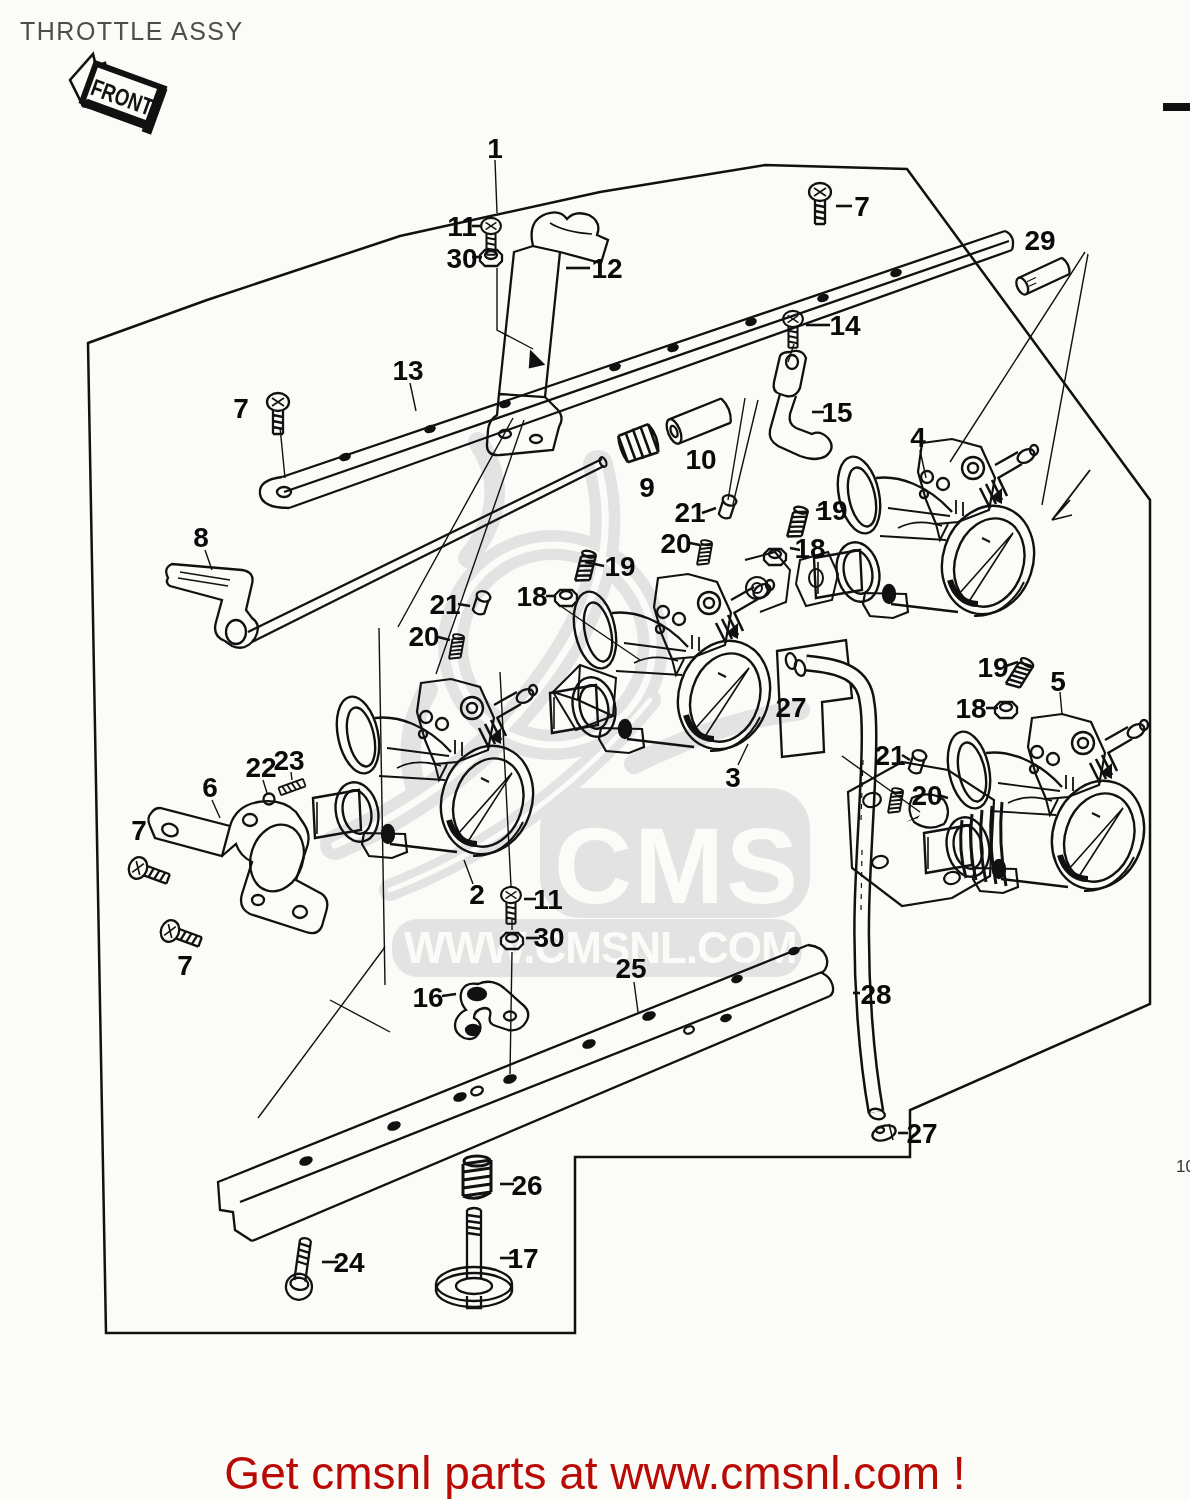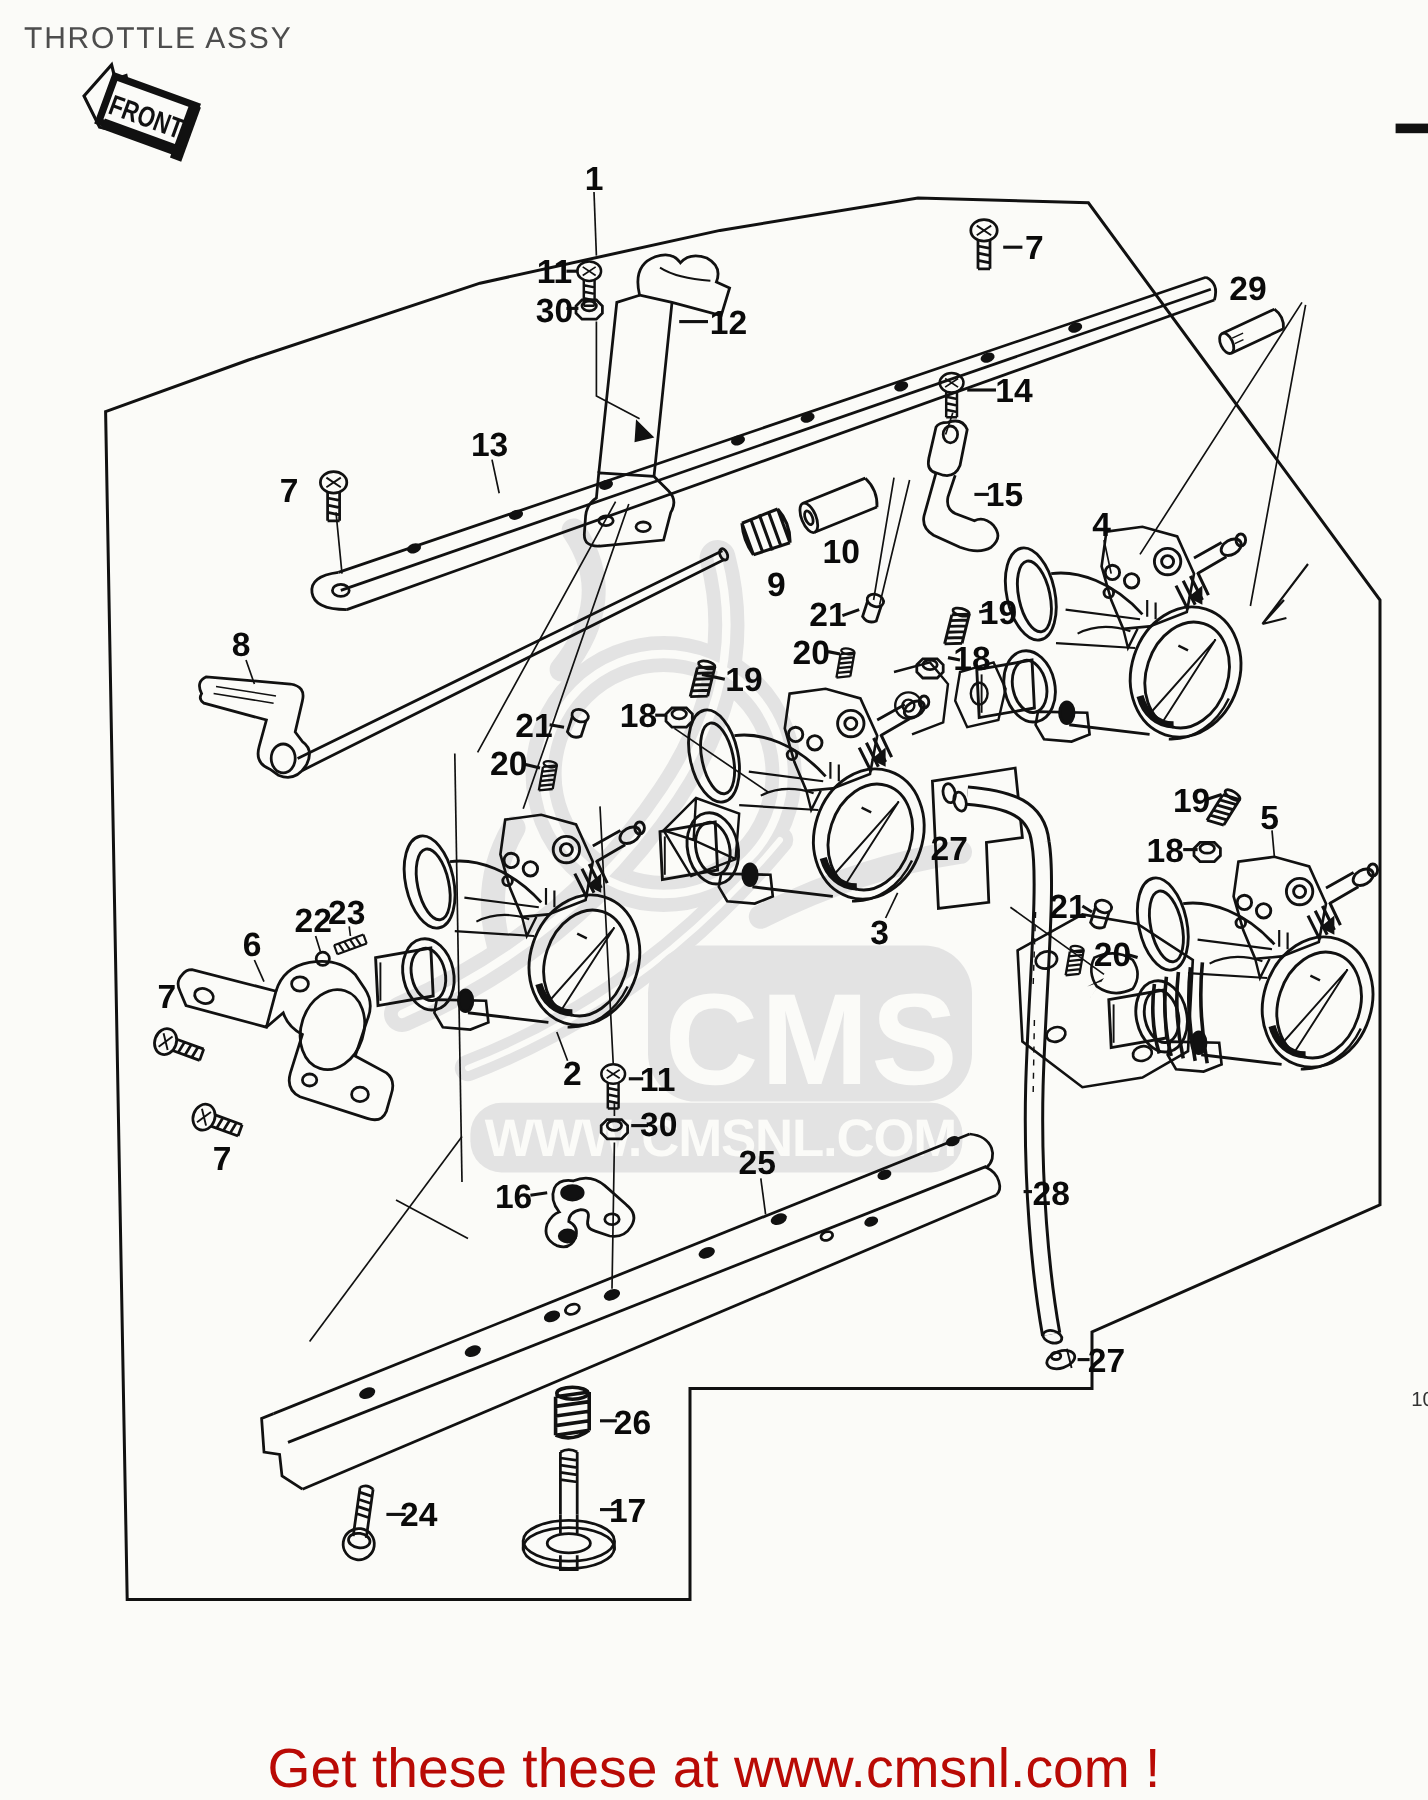--- a/index.html
+++ b/index.html
@@ -406,14 +406,14 @@
 <text class="lbl" x="876" y="1004" text-anchor="middle">28</text>
 <text class="lbl" x="349" y="1272" text-anchor="middle">24</text>
 <text class="lbl" x="527" y="1195" text-anchor="middle">26</text>
 <text class="lbl" x="523" y="1268" text-anchor="middle">17</text>
 <text class="lbl" x="922" y="1143" text-anchor="middle">27</text>
 </g>
 
 <rect x="1163" y="103" width="27" height="8" fill="#111"></rect>
 <text x="1176" y="1172" font-size="17" fill="#333" font-family="Liberation Sans,sans-serif">10</text>
 </svg>
-<div style="position:absolute;left:0;top:1446px;width:1190px;text-align:center;color:#b90a05;font-size:46px;font-family:'Liberation Sans',sans-serif;letter-spacing:0px;">Get these these at www.cmsnl.com !</div>
+<div style="position:absolute;left:0;top:1446px;width:1190px;text-align:center;color:#b90a05;font-size:46px;font-family:'Liberation Sans',sans-serif;letter-spacing:0px;">Get cmsnl parts at www.cmsnl.com !</div>
 </div>
 
 </body></html>

